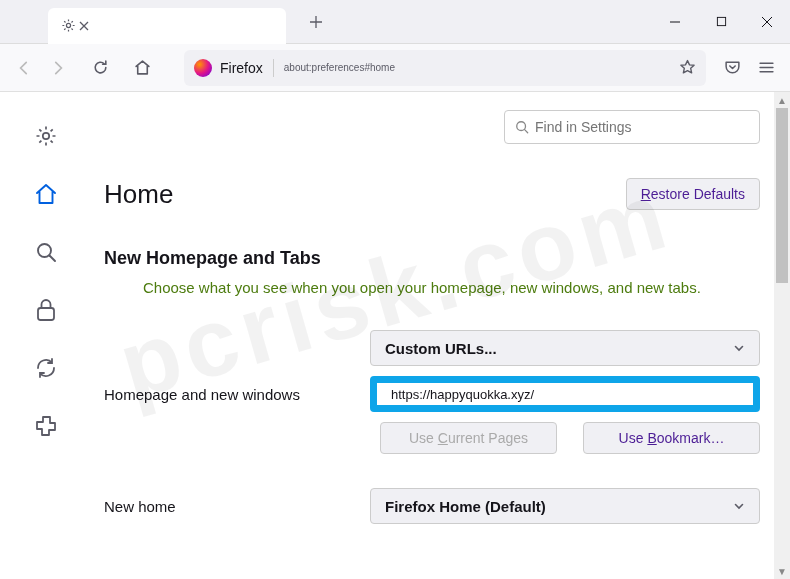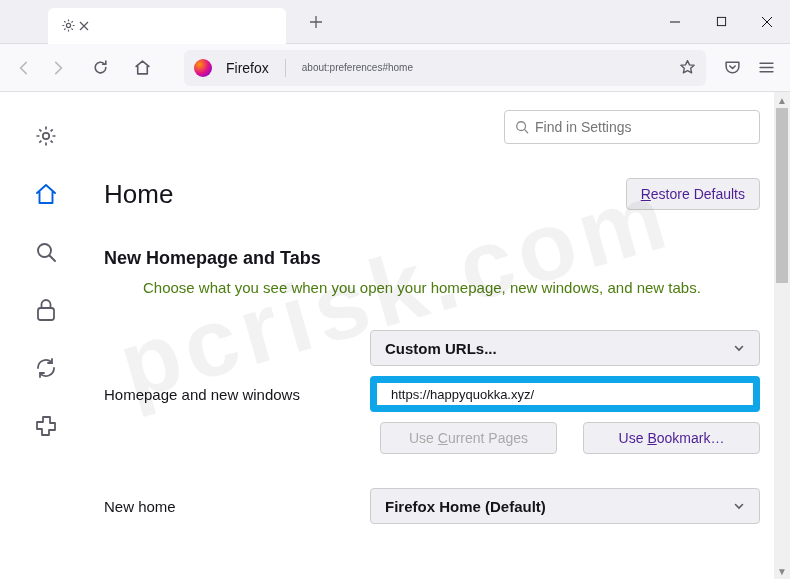--- a/index.html
+++ b/index.html
@@ -12,21 +12,21 @@
     .tab-title { margin-left: 8px; font-size: 13px; color: #15141a; flex: 1; }
     .tab-close { width: 16px; height: 16px; display: flex; align-items: center; justify-content: center; color: #5b5b66; cursor: pointer; }
     .tab-new { margin-left: 16px; width: 28px; height: 28px; display: flex; align-items: center; justify-content: center; color: #5b5b66; cursor: pointer; font-size: 18px; }
     .window-controls { margin-left: auto; display: flex; }
     .win-btn { width: 46px; height: 44px; display: flex; align-items: center; justify-content: center; color: #15141a; cursor: pointer; }
     
     
     .toolbar { height: 48px; background: #f9f9fb; display: flex; align-items: center; padding: 0 8px; gap: 2px; border-bottom: 1px solid #e0e0e0; }
     .nav-btn { width: 32px; height: 32px; display: flex; align-items: center; justify-content: center; border-radius: 4px; color: #5b5b66; cursor: pointer; }
     .nav-btn.disabled { color: #bbb; }
-    .urlbar { flex: 1; margin: 0 8px 0 24px; height: 36px; background: #f0f0f4; border-radius: 6px; display: flex; align-items: center; padding: 0 10px; gap: 6px; }
+    .urlbar { flex: 1; margin: 0 8px 0 24px; height: 36px; background: #f0f0f4; border-radius: 6px; display: flex; align-items: center; padding: 0 10px; }
     .ff-logo { width: 18px; height: 18px; border-radius: 50%; background: radial-gradient(circle at 30% 30%, #ff9500, #e31587, #6200ea); }
     .ff-label { margin-left: 8px; font-size: 14px; color: #15141a; }
     .url-divider { width: 1px; height: 18px; background: #ccc; margin: 0 10px; }
     .url-text { font-size: 10px; color: #5b5b66; flex: 1; }
     .bookmark-star { color: #5b5b66; cursor: pointer; }
     
     
     .content { display: flex; height: calc(579px - 92px); position: relative; }
     
     

